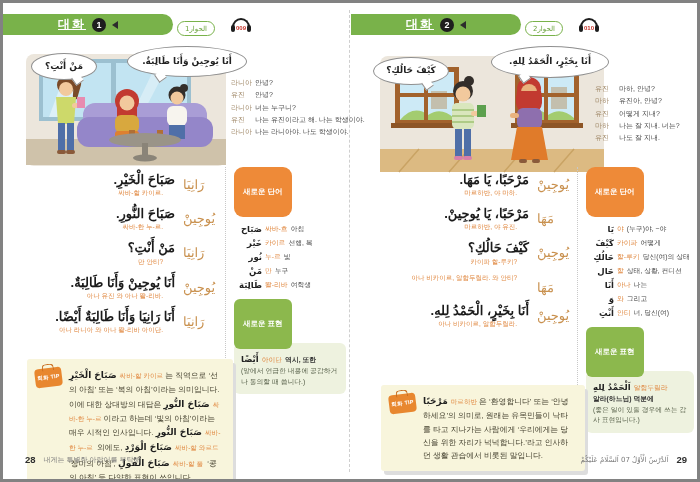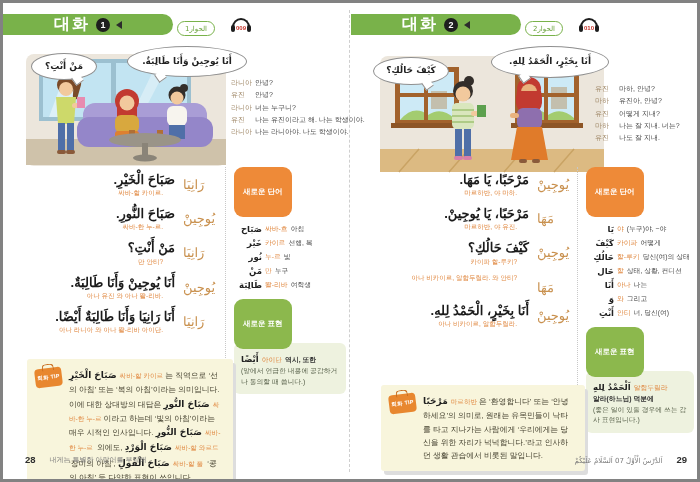--- a/index.html
+++ b/index.html
@@ -11,21 +11,21 @@
   .frame{position:absolute;inset:0;border:3px solid #828282;box-sizing:border-box;z-index:10;pointer-events:none;}
   .center-divider{position:absolute;left:349px;top:10px;bottom:10px;border-left:1px dashed #cfcfcf;}
 
   .page{position:absolute;top:3px;width:346px;height:476px;}
   .page.pl{left:3px;}
   .page.pr{left:351px;}
 
   
   .banner{position:absolute;left:0;top:11px;width:170px;height:21px;background:#79b24a;
     border-radius:0 11px 11px 0;display:flex;align-items:center;justify-content:center;gap:6px;color:#fff;}
-  .banner .t{font-weight:bold;font-size:16px;letter-spacing:2px;}
+  .banner .t{font-weight:bold;font-size:12px;letter-spacing:2px;text-decoration:underline;}
   .banner .num{width:14px;height:14px;border-radius:50%;background:#1e1e1e;color:#fff;font-size:9px;
     font-weight:bold;display:flex;align-items:center;justify-content:center;}
   .spk{width:0;height:0;border-top:4px solid transparent;border-bottom:4px solid transparent;border-right:6px solid #2c2c2c;}
   .tagpill{position:absolute;left:174px;top:18px;height:13px;padding:0 7px;border:1px solid #79b24a;border-radius:8px;
     color:#69a23b;font-size:7px;display:flex;align-items:center;direction:rtl;background:#fff;font-family:"DejaVu Sans",sans-serif;}
   .phones{position:absolute;left:226px;top:14px;width:24px;height:16px;}
   .phones .band{position:absolute;left:3px;top:1px;width:18px;height:13px;border:2px solid #1d1d1d;border-bottom:none;
     border-radius:9px 9px 0 0;box-sizing:border-box;}
   .phones .pad{position:absolute;bottom:1px;width:4px;height:7px;background:#1d1d1d;border-radius:2px;}
   .pad.l{left:2px;}.pad.r{right:2px;}
@@ -60,21 +60,21 @@
   .dlg .ar{font-size:13px;font-weight:bold;color:#1b1b1b;direction:rtl;font-family:Liberation Sans, sans-serif;
     line-height:1.4;white-space:nowrap;margin-left:36px;}
   .dlg .tr{font-size:6.5px;color:#e0873f;margin-top:0;padding-right:12px;}
 
   
   .sidebar{position:absolute;top:164px;border-left:1px dotted #c8c8c8;padding-left:8px;min-height:175px;}
   .pl .sidebar{left:222px;width:112px;}
   .pr .sidebar{left:226px;width:108px;}
   .tag{display:inline-block;padding:20px 9px;border-radius:9px;color:#fff;font-size:7.5px;font-weight:bold;position:relative;z-index:2;}
   .tag.or{background:#ee8a38;}
-  .tag.gr{background:#8cb84d;}
+  .tag.gr{background:#8cb84d;border-radius:6px;}
   .vlist{margin-top:7px;}
   .vrow{display:flex;align-items:flex-start;margin-bottom:4px;}
   .var{min-width:28px;text-align:right;direction:rtl;font-family:"DejaVu Sans",sans-serif;font-weight:bold;
     font-size:8.5px;color:#222;flex-shrink:0;}
   .vtr{color:#e0873f;font-size:6.8px;margin:0 3px;white-space:nowrap;}
   .vko{font-size:6.8px;color:#474747;white-space:nowrap;}
   .expr{margin-top:9px;}
   .expr .box{background:#eef2df;border-radius:6px;margin-top:-6px;padding:10px 7px 7px;font-size:6.8px;color:#57604a;line-height:1.55;}
   .expr .head .vko{font-weight:bold;color:#333;}
 
@@ -85,21 +85,21 @@
   .pr .tip{left:30px;top:382px;width:204px;}
   .tipicon{position:absolute;left:8px;top:9px;width:27px;height:19px;background:#e8872f;border-radius:4px;
     transform:rotate(-7deg);color:#fff;font-size:5.5px;font-weight:bold;display:flex;align-items:center;
     justify-content:center;letter-spacing:.2px;}
   .tipicon::before{content:"";position:absolute;top:-4px;left:8px;width:10px;height:6px;border:1.5px solid #c96f22;
     border-bottom:none;border-radius:4px 4px 0 0;}
   .sar{font-family:"DejaVu Sans",sans-serif;font-weight:bold;font-size:9px;color:#1d1d1d;unicode-bidi:embed;direction:rtl;}
   .str{color:#e0873f;font-size:6.6px;margin:0 2px 0 3px;}
 
   
-  .footer{position:absolute;bottom:14px;font-size:7px;color:#7a7a7a;display:flex;align-items:flex-end;gap:14px;}
+  .footer{position:absolute;bottom:14px;font-size:7px;color:#7a7a7a;display:flex;align-items:center;gap:8px;}
   .pl .footer{left:22px;}
   .pr .footer{right:10px;}
   .pagenum{font-weight:bold;color:#2e2e2e;font-size:9.5px;}
   .lesson{font-family:"DejaVu Sans",sans-serif;direction:rtl;}
 </style>
 </head>
 <body>
 
 <div class="frame"></div>
 <div class="center-divider"></div>

